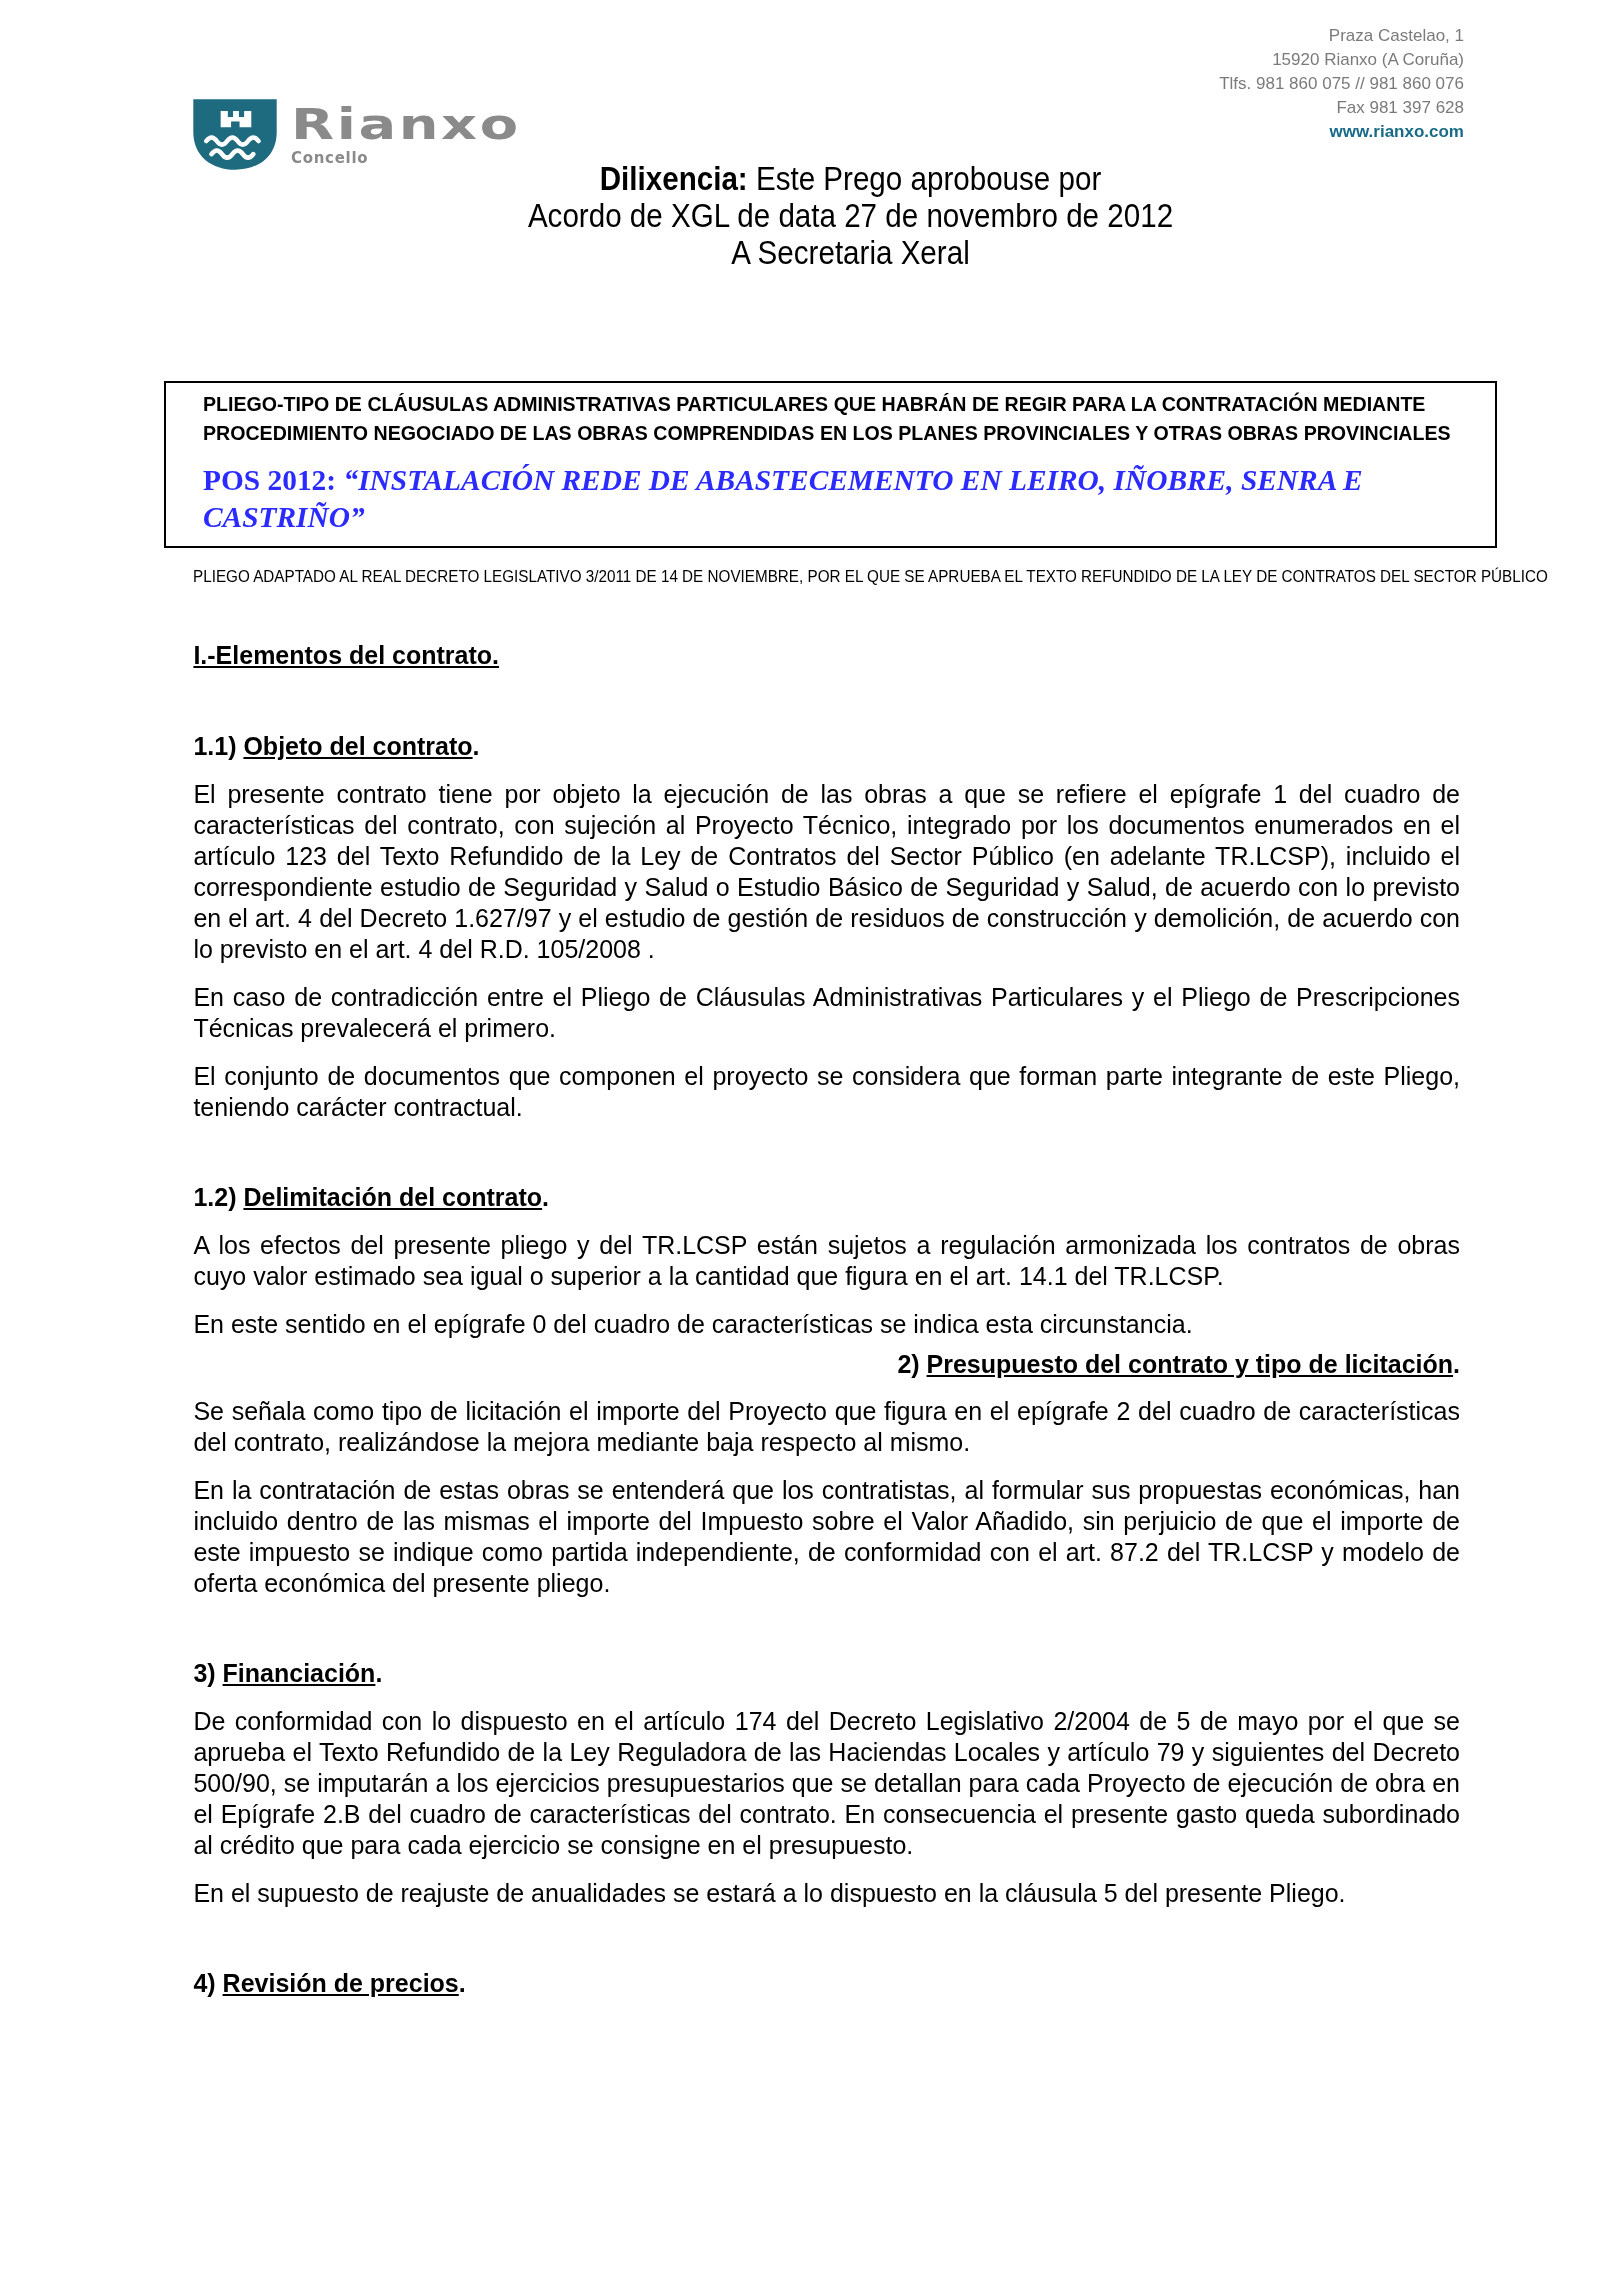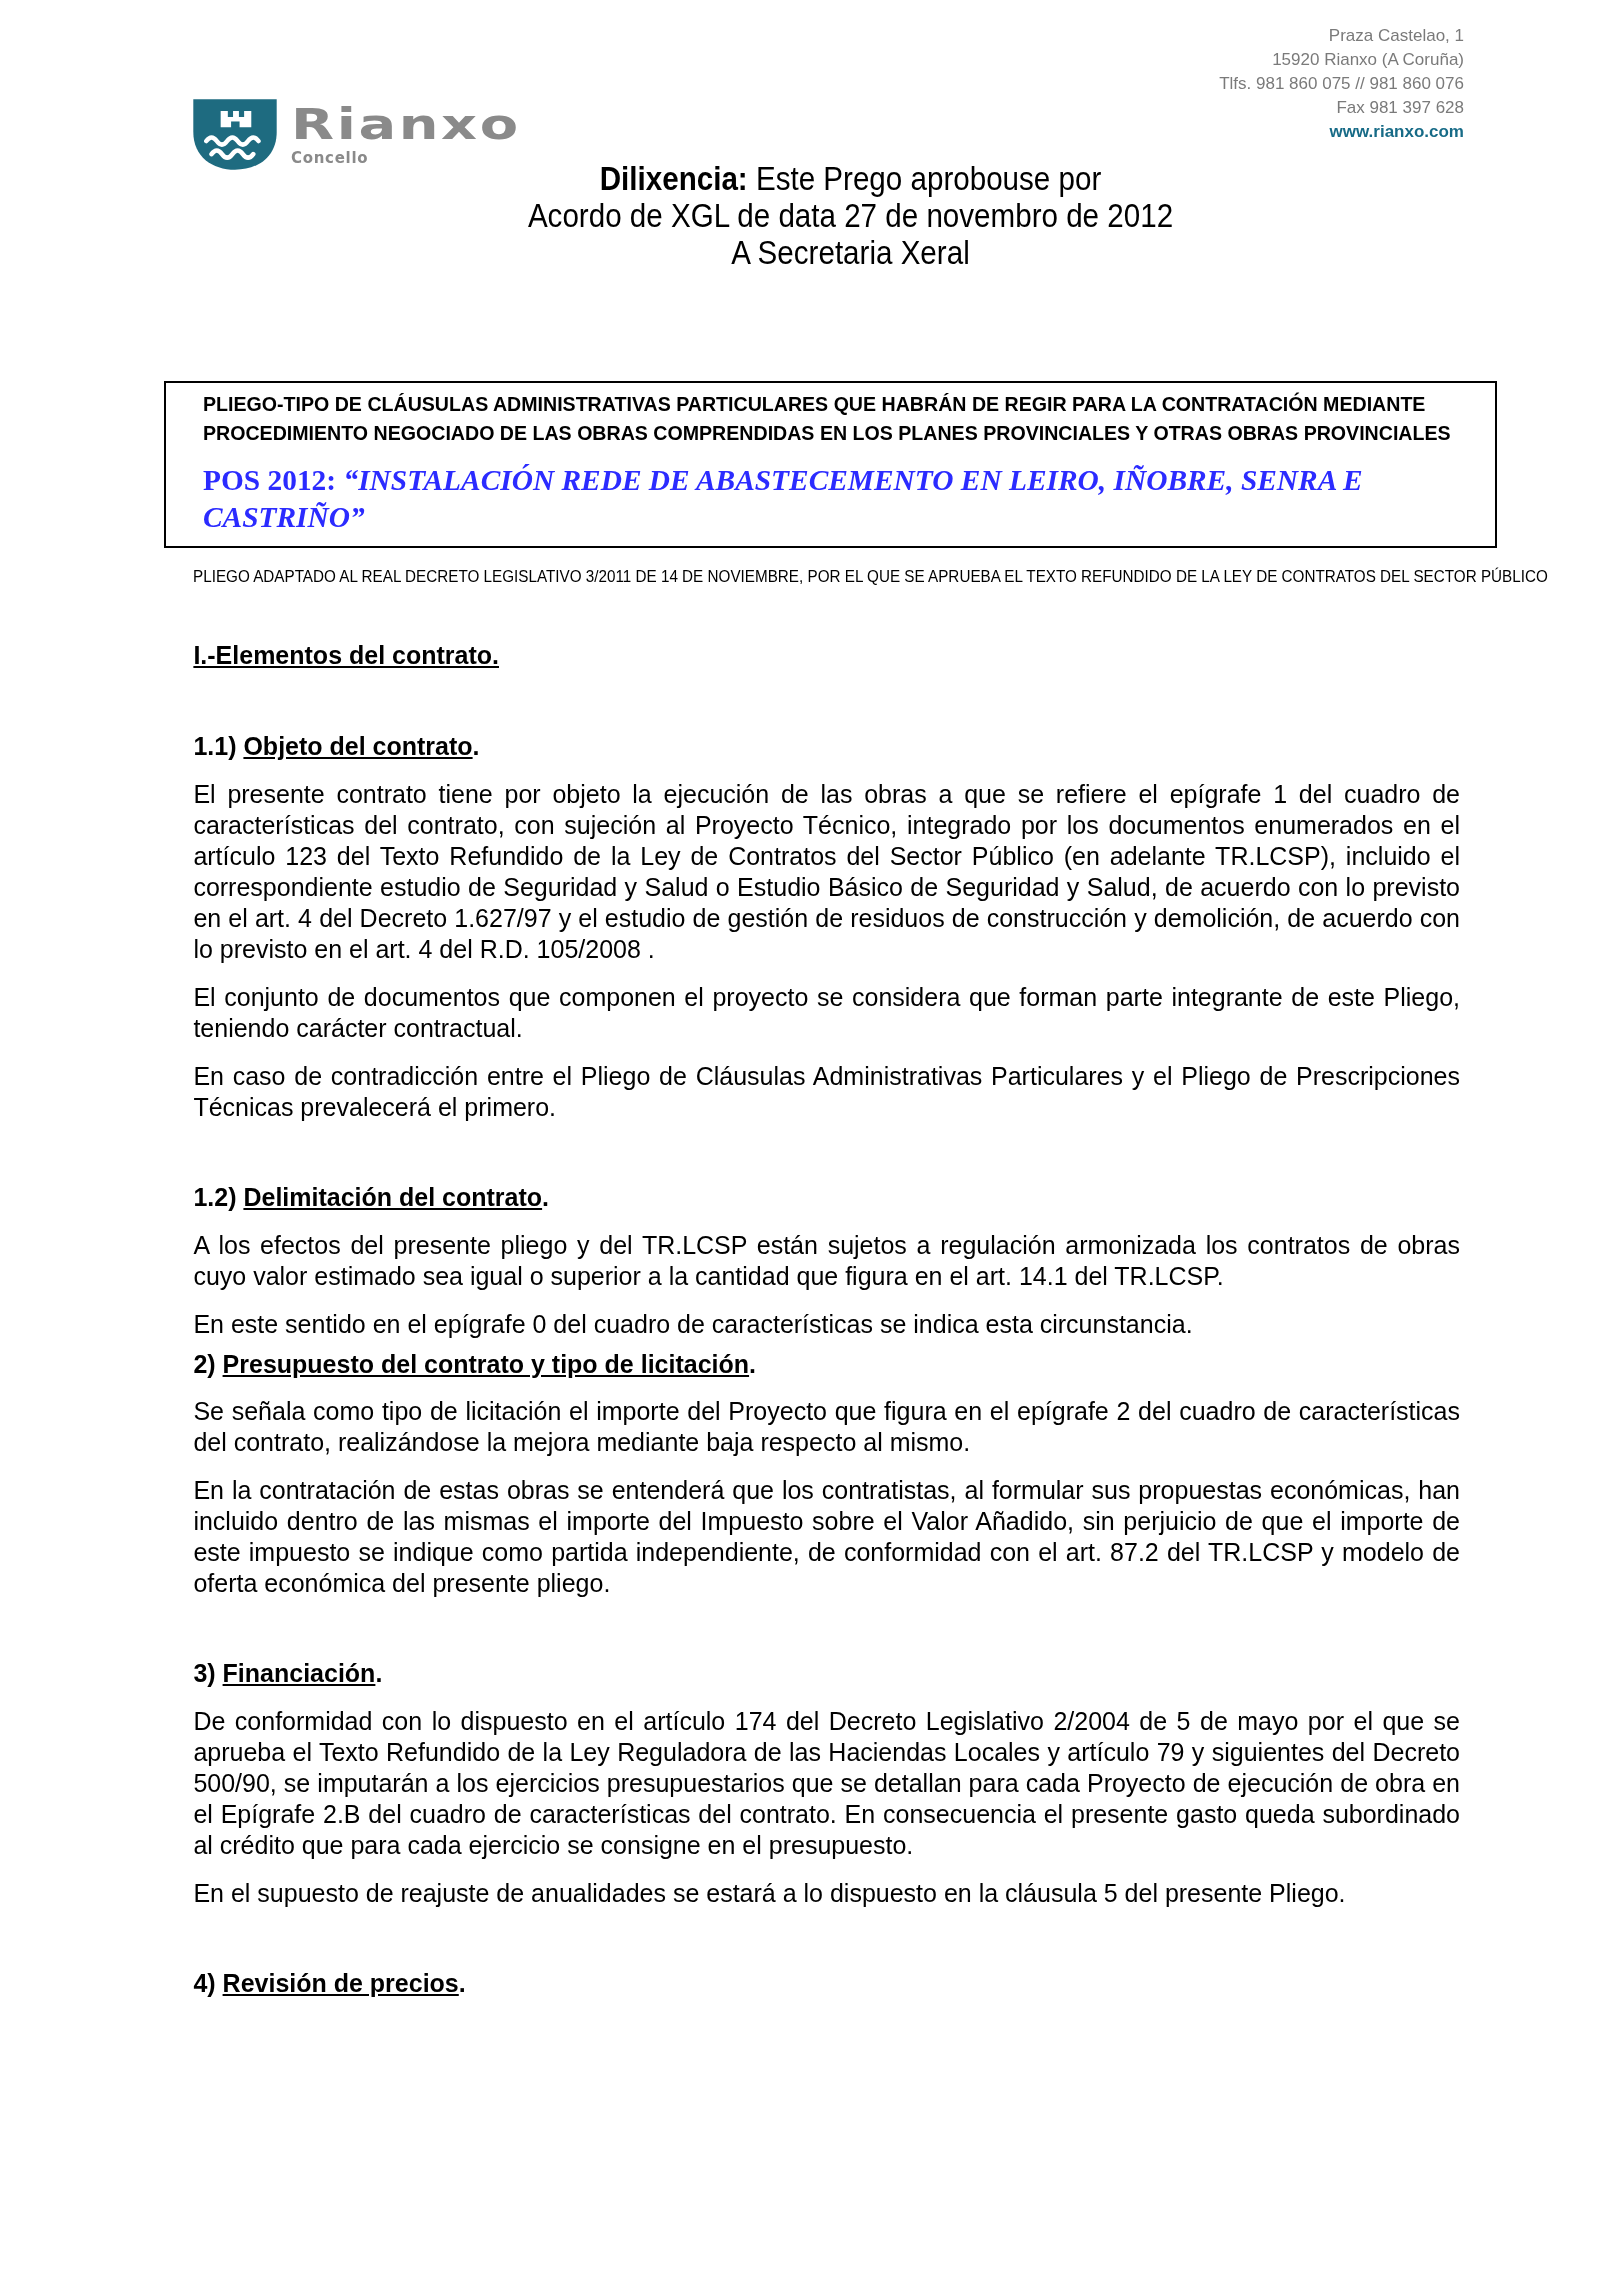--- a/index.html
+++ b/index.html
@@ -68,21 +68,21 @@
     margin:17px 0 0 29.4px;
     font-size:16.4px; line-height:22px;
     white-space:nowrap;
     transform:scaleX(0.93); transform-origin:0 50%;
   }
 
   .content { margin-left:29.4px; margin-right:37px; }
 
   .part-heading { margin:52px 0 0 0; font-size:25px; line-height:33px; font-weight:bold; }
   .sec-heading  { margin:58px 0 0 0; font-size:25px; line-height:33px; font-weight:bold; }
-  .sec-heading.tight { margin-top:7.9px; }
+  .sec-heading.tight { margin-top:7.9px;text-align:right; }
   .sec-heading.first { margin-top:58px; }
   .u { text-decoration:underline; }
 
   .para {
     margin:15.7px 0 0 0;
     font-size:25px; line-height:31px;
     text-align:justify;
   }
   .para + .para { margin-top:17px; }
 </style>
@@ -127,22 +127,22 @@
     </div>
 
     <div class="adapted">PLIEGO ADAPTADO AL REAL DECRETO LEGISLATIVO 3/2011 DE 14 DE NOVIEMBRE, POR EL QUE SE APRUEBA EL TEXTO REFUNDIDO DE LA LEY DE CONTRATOS DEL SECTOR PÚBLICO</div>
 
     <div class="content">
 
       <p class="part-heading"><span class="u">I.-Elementos del contrato.</span></p>
 
       <p class="sec-heading first"><span>1.1) </span><span class="u">Objeto del contrato</span><span>.</span></p>
       <p class="para">El presente contrato tiene por objeto la ejecución de las obras a que se refiere el epígrafe 1 del cuadro de características del contrato, con sujeción al Proyecto Técnico, integrado por los documentos enumerados en el artículo 123 del Texto Refundido de la Ley de Contratos del Sector Público (en adelante TR.LCSP), incluido el correspondiente estudio de Seguridad y Salud o Estudio Básico de Seguridad y Salud, de acuerdo con lo previsto en el art. 4 del Decreto 1.627/97 y el estudio de gestión de residuos de construcción y demolición, de acuerdo con lo previsto en el art. 4 del R.D. 105/2008 .</p>
+      <p class="para">En caso de contradicción entre el Pliego de Cláusulas Administrativas Particulares y el Pliego de Prescripciones Técnicas prevalecerá el primero.</p>
       <p class="para">El conjunto de documentos que componen el proyecto se considera que forman parte integrante de este Pliego, teniendo carácter contractual.</p>
-      <p class="para">En caso de contradicción entre el Pliego de Cláusulas Administrativas Particulares y el Pliego de Prescripciones Técnicas prevalecerá el primero.</p>
 
       <p class="sec-heading"><span>1.2) </span><span class="u">Delimitación del contrato</span><span>.</span></p>
       <p class="para">A los efectos del presente pliego y del TR.LCSP están sujetos a regulación armonizada los contratos de obras cuyo valor estimado sea igual o superior a la cantidad que figura en el art. 14.1 del TR.LCSP.</p>
       <p class="para">En este sentido en el epígrafe 0 del cuadro de características se indica esta circunstancia.</p>
 
       <p class="sec-heading tight"><span>2) </span><span class="u">Presupuesto del contrato y tipo de licitación</span><span>.</span></p>
       <p class="para">Se señala como tipo de licitación el importe del Proyecto que figura en el epígrafe 2 del cuadro de características del contrato, realizándose la mejora mediante baja respecto al mismo.</p>
       <p class="para">En la contratación de estas obras se entenderá que los contratistas, al formular sus propuestas económicas, han incluido dentro de las mismas el importe del Impuesto sobre el Valor Añadido, sin perjuicio de que el importe de este impuesto se indique como partida independiente, de conformidad con el art. 87.2 del TR.LCSP y modelo de oferta económica del presente pliego.</p>
 
       <p class="sec-heading"><span>3) </span><span class="u">Financiación</span><span>.</span></p>

